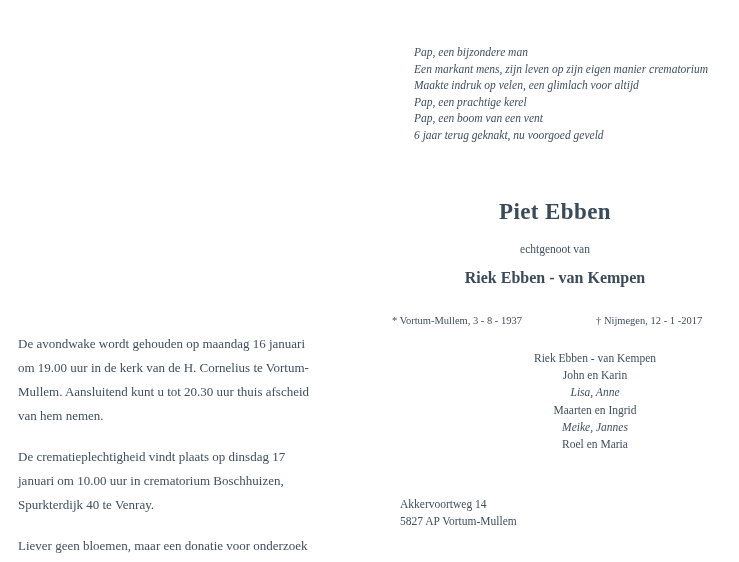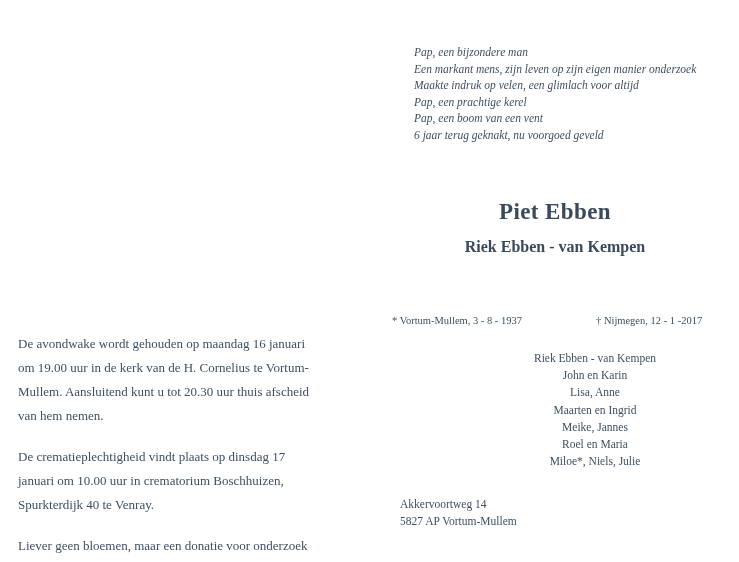--- a/index.html
+++ b/index.html
@@ -93,20 +93,21 @@
     position: absolute;
     left: 470px;
     top: 350px;
     width: 250px;
     text-align: center;
     font-size: 11.5px;
     line-height: 17.2px;
     color: #3f4f60;
   }
   .family .gen-italic {
+    font-style: italic;
   }
 
   
   .address {
     position: absolute;
     left: 392px;
     top: 496px;
     font-size: 11.5px;
     line-height: 17px;
     color: #3f4f60;
@@ -130,45 +131,45 @@
     margin-bottom: 8px;
   }
 </style>
 </head>
 <body>
 
 <div class="page">
 
   <div class="poem">
     <div>Pap, een bijzondere man</div>
-    <div>Een markant mens, zijn leven op zijn eigen manier onderzoek</div>
+    <div>Een markant mens, zijn leven op zijn eigen manier crematorium</div>
     <div>Maakte indruk op velen, een glimlach voor altijd</div>
     <div>Pap, een prachtige kerel</div>
     <div>Pap, een boom van een vent</div>
     <div>6 jaar terug geknakt, nu voorgoed geveld</div>
   </div>
 
   <div class="name-block">
     <div class="deceased-name">Piet Ebben</div>
+    <div class="spouse-label">echtgenoot van</div>
     <div class="spouse-name">Riek Ebben - van Kempen</div>
   </div>
 
   <div class="dates-row">
     <span class="date-birth">* Vortum-Mullem, 3 - 8 - 1937</span>
     <span class="date-death">† Nijmegen, 12 - 1 -2017</span>
   </div>
 
   <div class="family">
     <div>Riek Ebben - van Kempen</div>
     <div>John en Karin</div>
     <div class="gen-italic">Lisa, Anne</div>
     <div>Maarten en Ingrid</div>
     <div class="gen-italic">Meike, Jannes</div>
     <div>Roel en Maria</div>
-    <div class="gen-italic">Miloe*, Niels, Julie</div>
   </div>
 
   <div class="address">
     <div>Akkervoortweg 14</div>
     <div>5827 AP  Vortum-Mullem</div>
   </div>
 
   <div class="left-text">
     <p>De avondwake wordt gehouden op maandag 16 januari om 19.00 uur in de kerk van de H. Cornelius te Vortum-Mullem. Aansluitend kunt u tot 20.30 uur thuis afscheid van hem nemen.</p>
     <p>De crematieplechtigheid vindt plaats op dinsdag 17 januari om 10.00 uur in crematorium Boschhuizen, Spurkterdijk 40 te Venray.</p>

